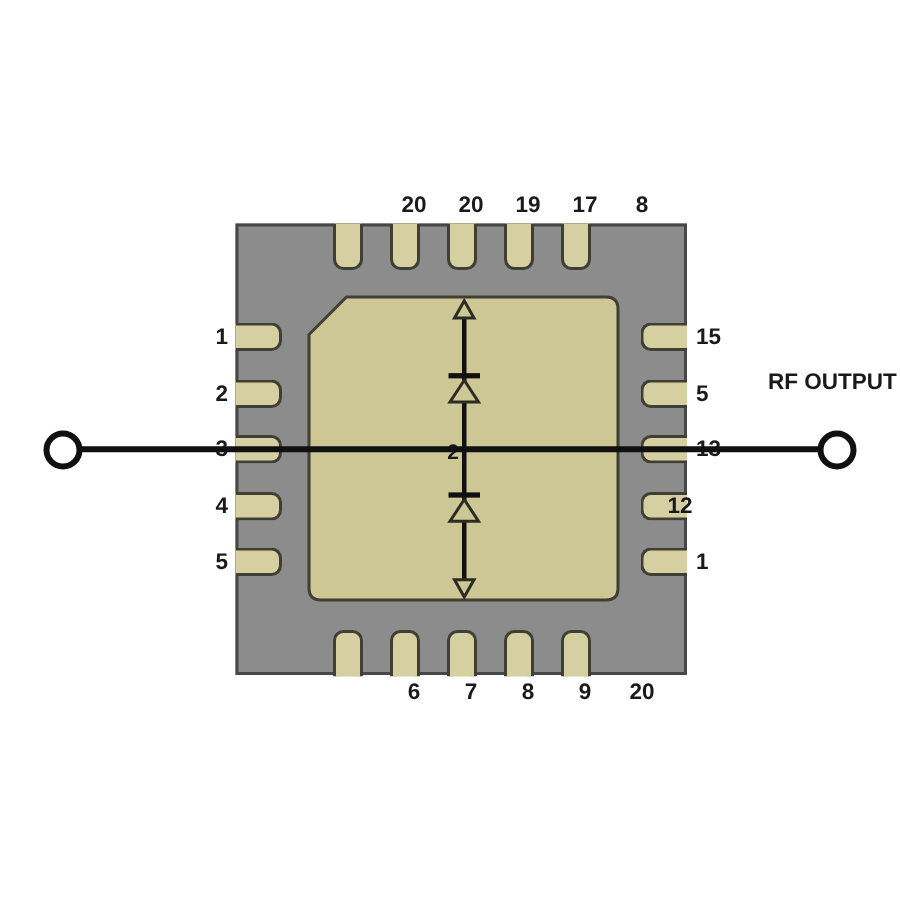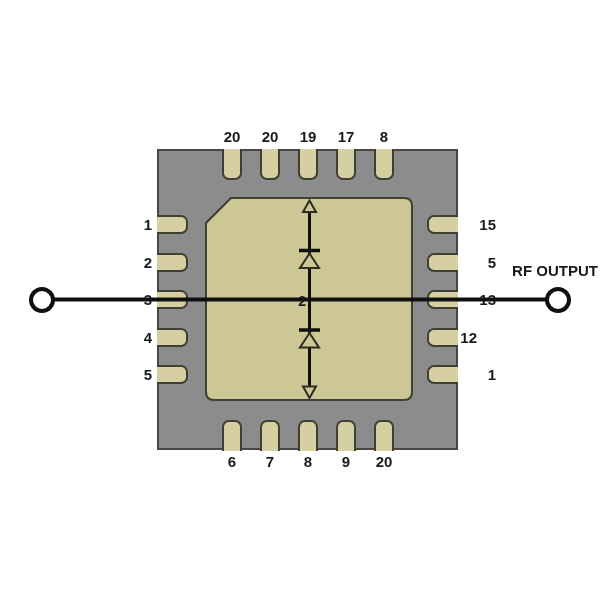--- a/index.html
+++ b/index.html
@@ -20,22 +20,22 @@
     border:2px solid var(--outline);
   }
   .pin-left{width:31px;height:19px;border-radius:0 7px 7px 0;border-left:none;}
   .pin-right{width:31px;height:19px;border-radius:7px 0 0 7px;border-right:none;}
   .pin-top{width:20px;height:31px;border-radius:0 0 7px 7px;border-top:none;}
   .pin-bottom{width:20px;height:31px;border-radius:7px 7px 0 0;border-bottom:none;}
   .pin-num{
     position:absolute;font-weight:bold;font-size:15px;line-height:17px;color:var(--text);
   }
   .num-left{width:32px;text-align:right;}
-  .num-right{width:32px;text-align:right;}
-  .num-top,.num-bottom{width:28px;text-align:center;}
+  .num-right{width:32px;text-align:left;}
+  .num-top,.num-bottom{width:28px;text-align:center;margin-left:44px;}
   .port-label{
     position:absolute;font-weight:bold;font-size:15px;line-height:18px;
     text-align:center;color:var(--text);white-space:nowrap;
   }
   .center-node{
     position:absolute;left:288px;top:293px;width:18px;text-align:right;
     font-weight:bold;font-size:14px;line-height:16px;color:var(--text);
   }
   svg.overlay{position:absolute;left:0;top:0;pointer-events:none;}
 </style>
@@ -92,21 +92,21 @@
   <div class="pin-num num-top" style="left:294px;top:128px">19</div>
   <div class="pin-num num-top" style="left:332px;top:128px">17</div>
   <div class="pin-num num-top" style="left:370px;top:128px">8</div>
 
   <div class="pin-num num-bottom" style="left:218px;top:453px">6</div>
   <div class="pin-num num-bottom" style="left:256px;top:453px">7</div>
   <div class="pin-num num-bottom" style="left:294px;top:453px">8</div>
   <div class="pin-num num-bottom" style="left:332px;top:453px">9</div>
   <div class="pin-num num-bottom" style="left:370px;top:453px">20</div>
 
-  <div class="port-label" style="left:510px;top:262px;width:90px">RF OUTPUT</div>
+  <div class="port-label" style="left:510px;top:246px;width:90px">RF OUTPUT</div>
 
   <div class="center-node">2</div>
 
   <svg class="overlay" width="600" height="600">
 
     <line x1="309.5" y1="210" x2="309.5" y2="388" style="stroke:var(--line);stroke-width:3"></line>
 
     <line x1="299" y1="250.5" x2="320" y2="250.5" style="stroke:var(--line);stroke-width:3.5"></line>
     <line x1="299" y1="330" x2="320" y2="330" style="stroke:var(--line);stroke-width:3.5"></line>
 

